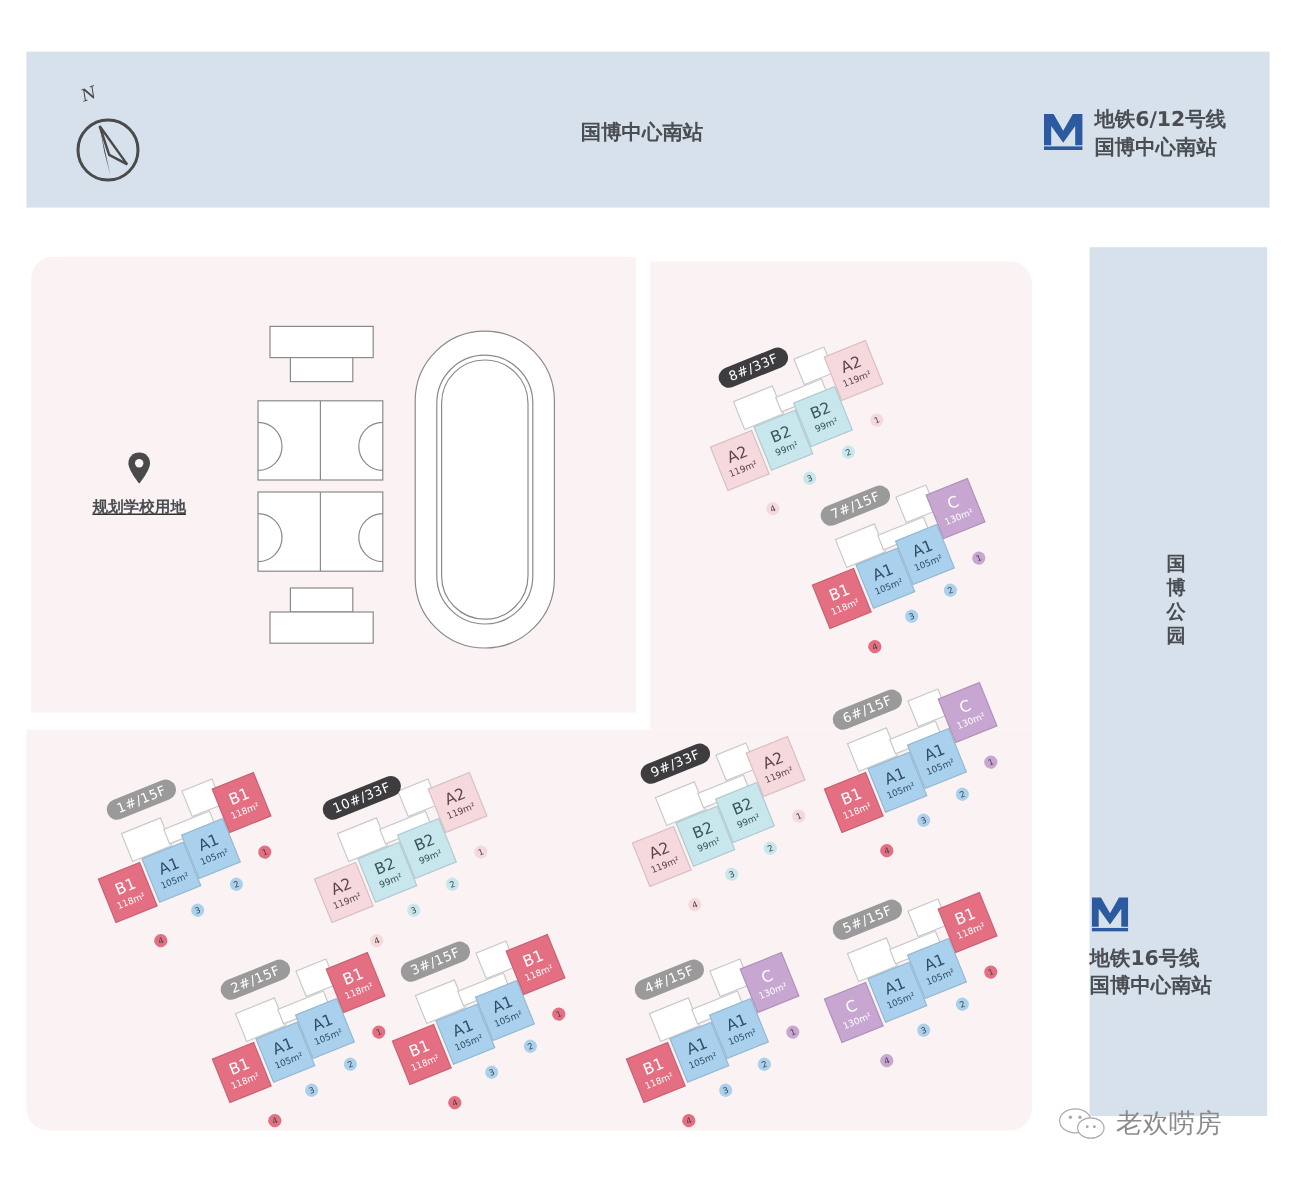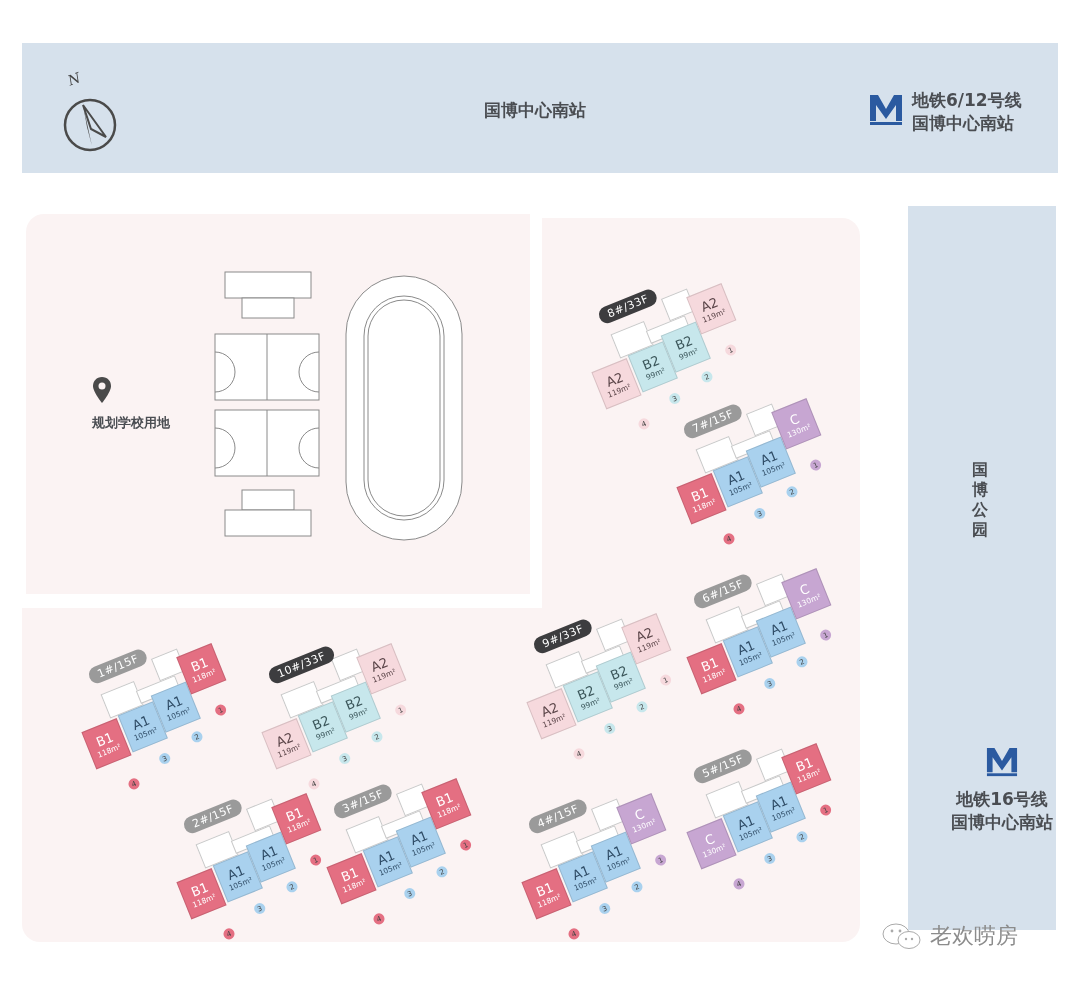--- a/index.html
+++ b/index.html
@@ -58,37 +58,37 @@
   </div>
 </div>
 
 <div class="abs band band-right">
   <div class="abs park-label" style="left:64px;top:254px;width:20px;line-height:20px;font-size:16px;">
     <div>国</div>
     <div>博</div>
     <div>公</div>
     <div>园</div>
   </div>
-  <div class="abs" style="left:0;top:540px;width:148px;text-align:center;margin-left:20px;">
+  <div class="abs" style="left:0;top:540px;width:148px;">
     <svg width="34" height="32" viewBox="0 0 36 34">
       <path d="M2 2 H10 L18 16 L26 2 H34 V28 H28 V12 L18 26 L8 12 V28 H2 Z" fill="#2b5aa0"></path>
       <rect x="2" y="29" width="32" height="3" fill="#2b5aa0"></rect>
     </svg>
     <div class="metro-text" style="margin-top:6px;">
       <div>地铁16号线</div>
       <div>国博中心南站</div>
     </div>
   </div>
 </div>
 
 <div class="abs site" style="left:26px;top:214px;width:504px;height:380px;border-radius:18px 0 0 0;"></div>
 <div class="abs site" style="left:542px;top:218px;width:318px;height:390px;border-radius:0 18px 0 0;"></div>
 <div class="abs site" style="left:22px;top:608px;width:838px;height:334px;border-radius:0 0 18px 18px;"></div>
 
-<div class="abs" style="left:92px;top:376px;text-align:left;width:96px;">
+<div class="abs" style="left:68px;top:376px;text-align:center;width:96px;text-decoration:underline;">
   <svg width="20" height="28" viewBox="0 0 20 28">
     <path d="M10 1 C4.5 1 1 5 1 10 C1 16 10 27 10 27 C10 27 19 16 19 10 C19 5 15.5 1 10 1 Z" fill="#4a4a4a"></path>
     <circle cx="10" cy="10" r="3.5" fill="#fbf3f3"></circle>
   </svg>
   <div class="school-label" style="margin-top:6px;">规划学校用地</div>
 </div>
 
 <svg class="abs" style="left:210px;top:268px;" width="260" height="280" viewBox="0 0 260 280">
   <g fill="#ffffff" stroke="#8a8a8a" stroke-width="1">
     <rect x="15" y="4" width="86" height="26"></rect>

